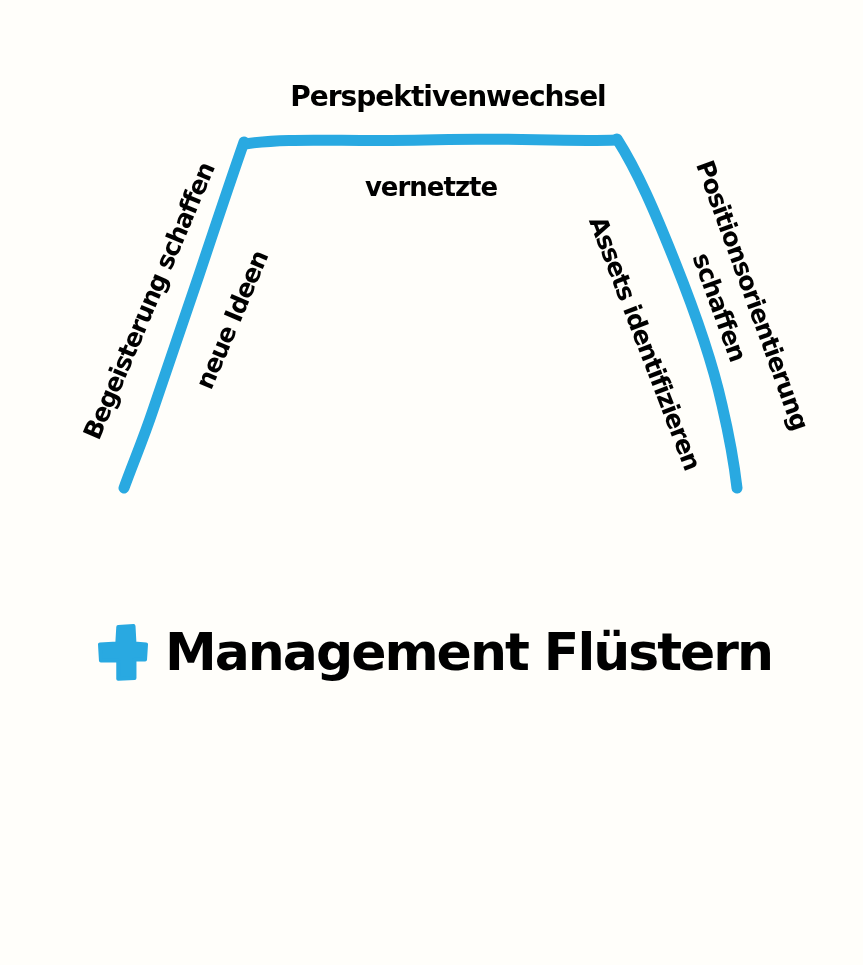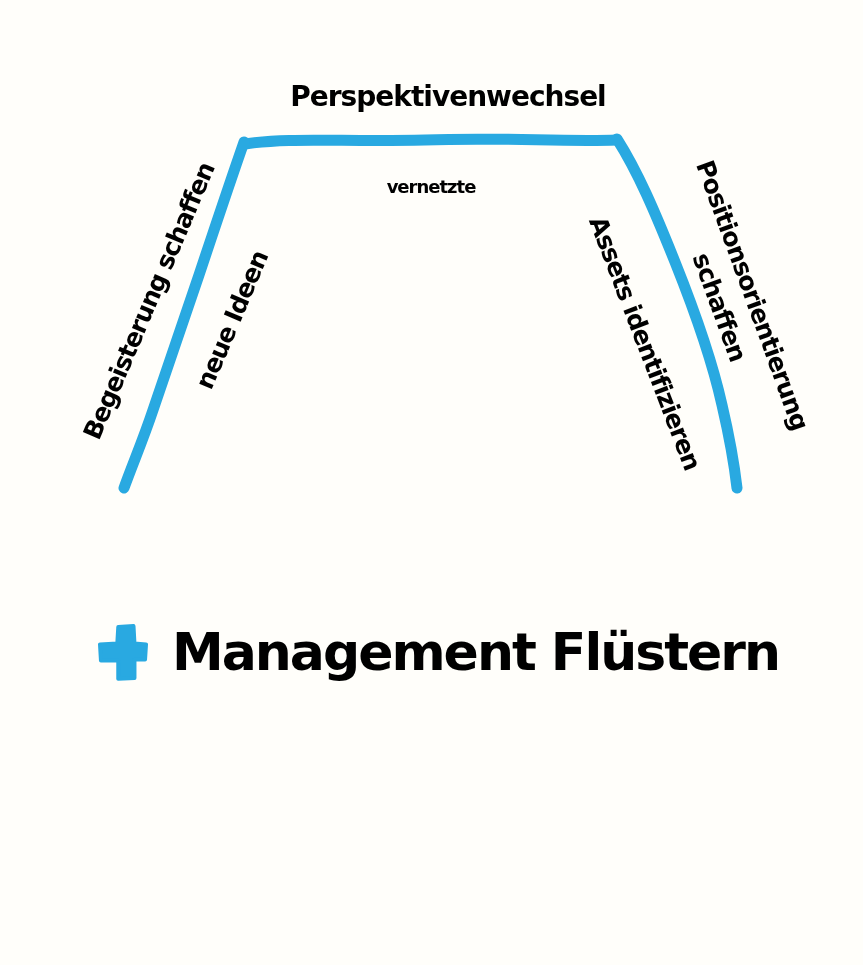--- a/index.html
+++ b/index.html
@@ -38,21 +38,21 @@
   .lbl-title {
     left: 428px;
     top: 96px;
     font-size: 28px;
     transform: translate(-50%, -50%);
     margin-left: 20px;
   }
   .lbl-inner-top {
     left: 431px;
     top: 187px;
-    font-size: 18px;
+    font-size: 26px;
     line-height: 34px;
     text-align: center;
     transform: translate(-50%, -50%);
     white-space: nowrap;
     position: absolute;
     font-weight: 700;
     letter-spacing: -1px;
   }
   .lbl-left-outer {
     left: 149px;
@@ -83,21 +83,21 @@
     font-weight: 700;
     white-space: nowrap;
     letter-spacing: -1px;
   }
   .footer {
     position: absolute;
     left: 98px;
     top: 622px;
     display: flex;
     align-items: center;
-    gap: 24px;
+    gap: 17px;
   }
   .plus-icon-svg {
     width: 50px;
     height: 58px;
     flex: 0 0 auto;
   }
   .footer-label {
     font-weight: 700;
     font-size: 52px;
     letter-spacing: -2px;

